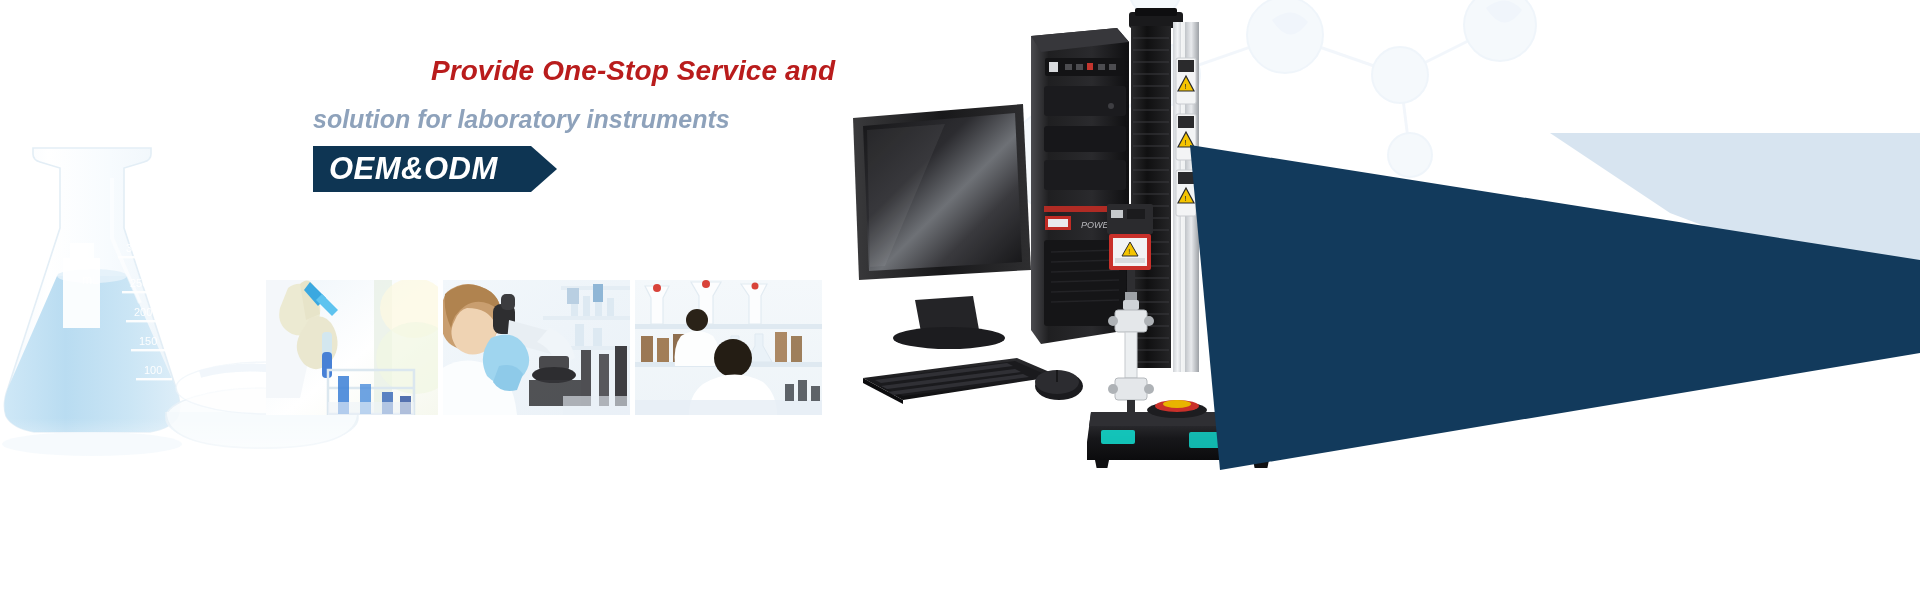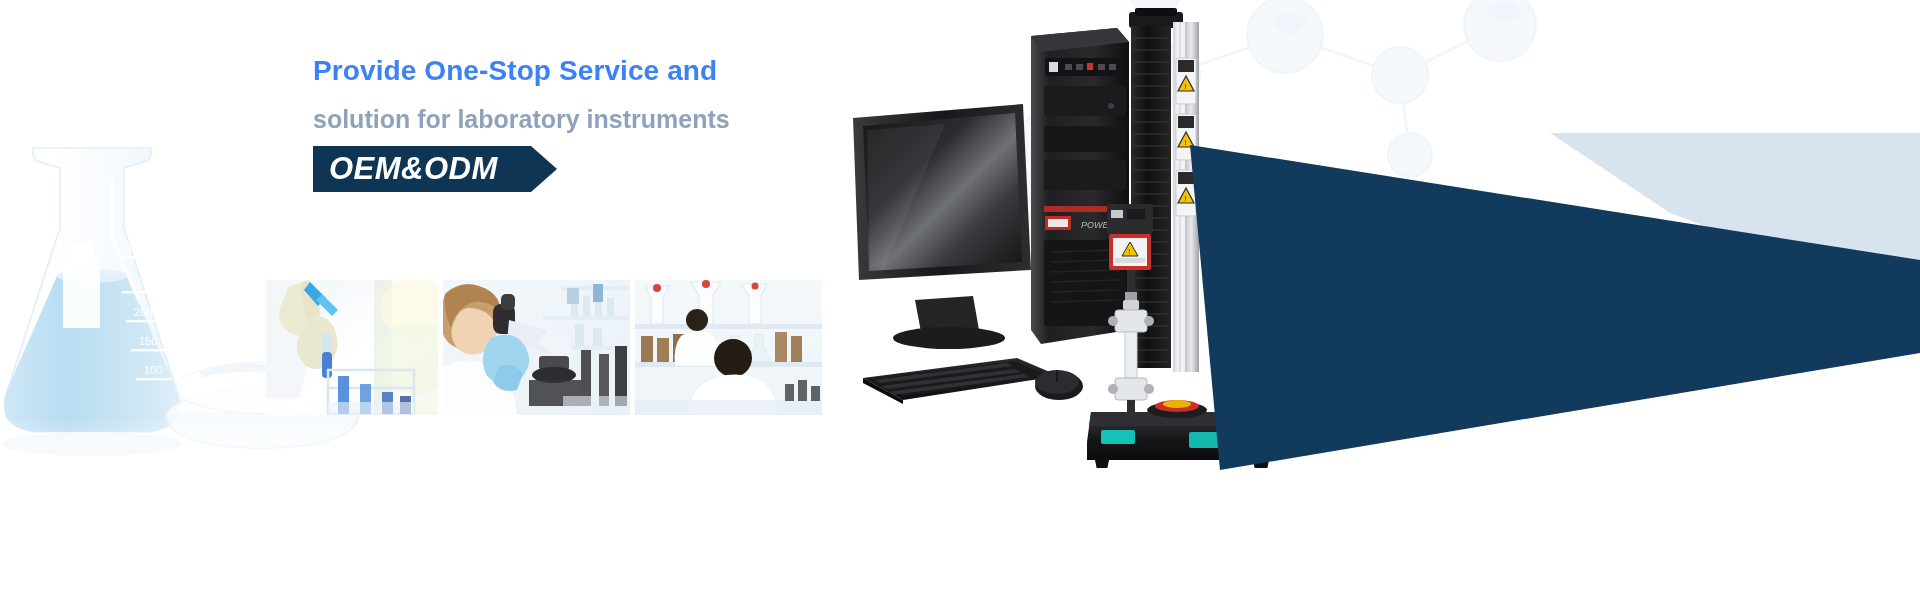--- a/index.html
+++ b/index.html
@@ -14,26 +14,26 @@
   
   .molecules { position:absolute; left:940px; top:-20px; width:700px; height:300px; opacity:.55; pointer-events:none; }
 
   
   .flask-area { position:absolute; left:0px; top:88px; width:420px; height:400px; }
   .flask-svg { position:absolute; left:0; top:0; }
 
   
   .copy { position:absolute; left:313px; top:55px; width:640px; }
   .headline {
-    font-size:28px; font-weight:bold; color:#3b82f6;
-    letter-spacing:.1px; line-height:1.15; white-space:nowrap;
+    font-size:28px; font-style:italic; font-weight:bold; color:#b91c1c;
+    letter-spacing:.1px; line-height:1.15; white-space:nowrap;text-align:center;
   }
   .subline {
     margin-top:18px;
-    font-size:25px; font-weight:bold; color:#8ea2bb;
+    font-size:25px; font-style:italic; font-weight:bold; color:#8ea2bb;
     line-height:1.15; white-space:nowrap;
   }
   .badge-wrap { position:relative; margin-top:12px; height:46px; width:250px; }
   .badge-shape { position:absolute; left:0; top:0; }
   .badge-text {
     position:absolute; left:16px; top:6px;
     font-size:31px; font-style:italic; font-weight:bold; color:#ffffff;
     letter-spacing:.5px; line-height:34px; white-space:nowrap;
   }
 

